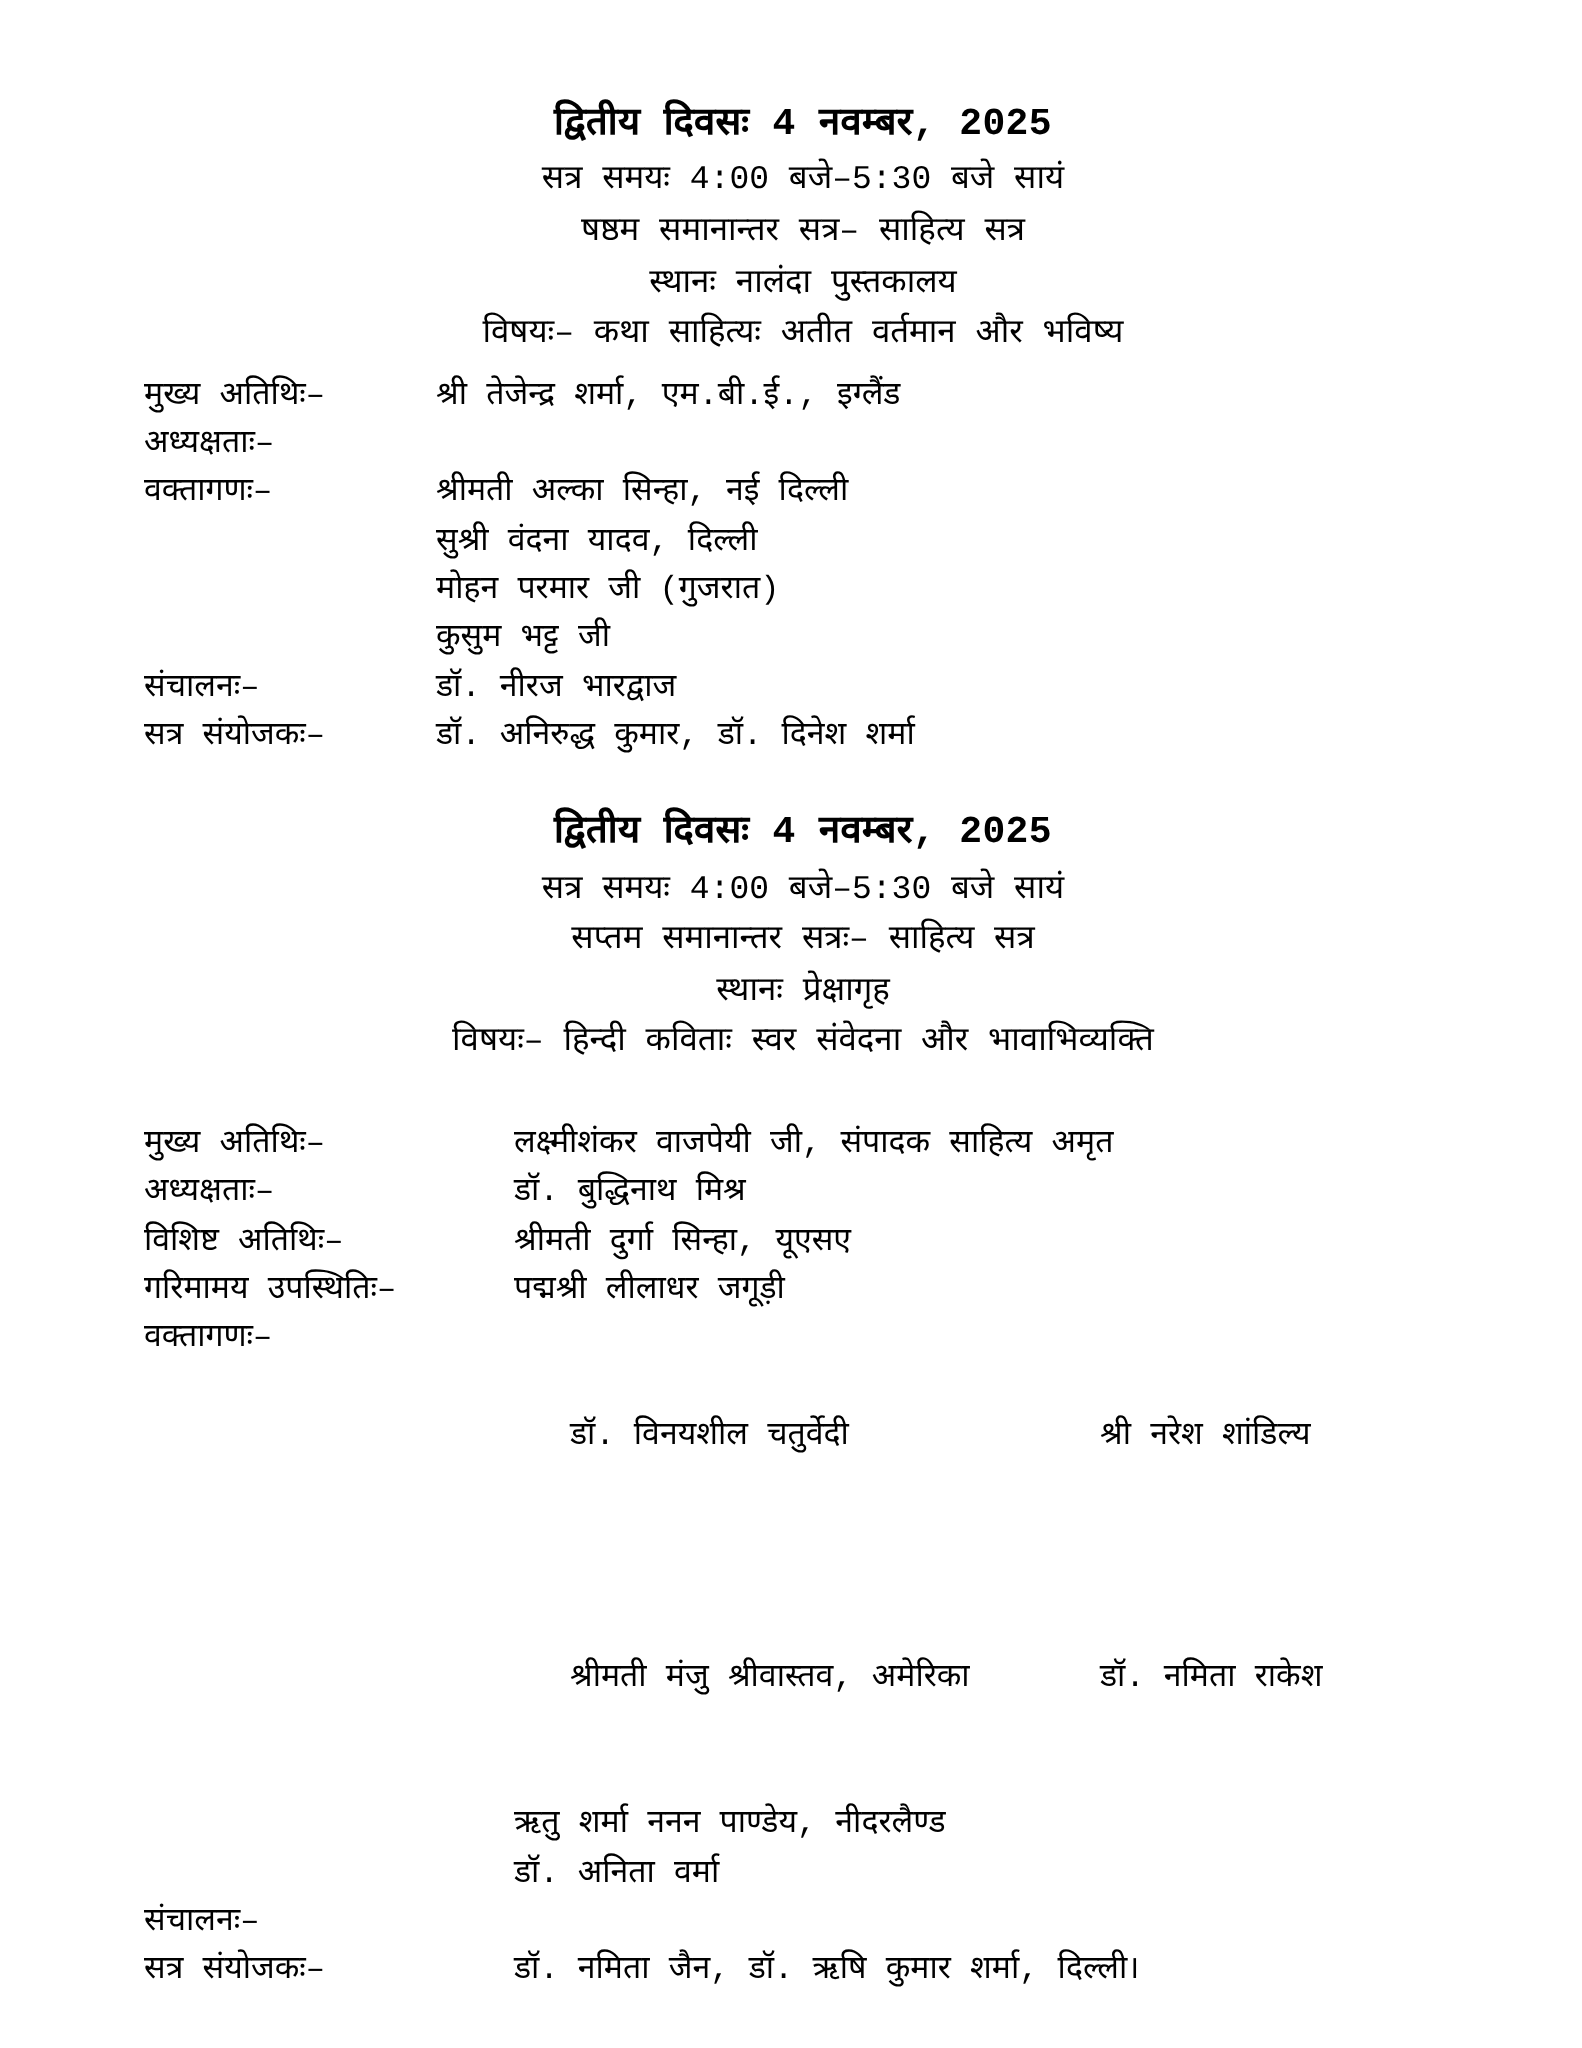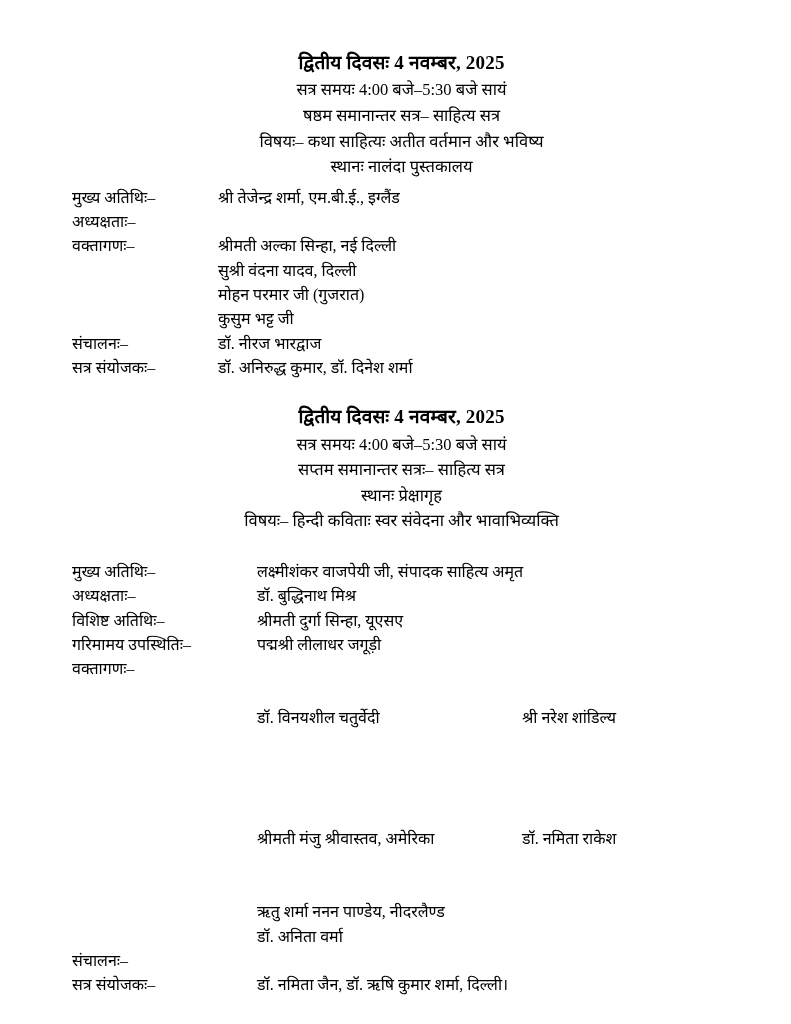--- a/index.html
+++ b/index.html
@@ -13,20 +13,21 @@
     font-family: "Liberation Serif", "DejaVu Serif", serif;
     color: #000000;
     overflow: hidden;
   }
   .page {
     position: relative;
     width: 791px;
     height: 1024px;
     box-sizing: border-box;
     padding: 48px 60px 20px 72px;
+    font-family: Liberation Mono, monospace;
   }
   .session {
     margin-bottom: 0;
   }
   .session-header {
     text-align: center;
   }
   .session-header .line {
     display: block;
     line-height: 1.55;
@@ -65,42 +66,43 @@
 
   
   .s2 { margin-top: 22px; }
   .s2 .rows { margin-top: 26px; }
   .s2 .rows .label { width: 185px; }
   .s2 .rows .value { padding-left: 0px; }
 
   .value-split {
     display: flex;
     width: 100%;
+    margin-left: 28px;
   }
   .value-split .v-main {
     flex: 0 0 265px;
     white-space: pre;
   }
   .value-split .v-extra {
     flex: 1 1 auto;
     white-space: pre;
   }
 </style>
 </head>
 <body>
 
 <div class="page">
 
   <section class="session s1">
     <div class="session-header">
       <span class="line title-line">द्वितीय दिवसः 4 नवम्बर, 2025</span>
       <span class="line sub-line">सत्र समयः 4:00 बजे–5:30 बजे सायं</span>
       <span class="line sub-line">षष्ठम समानान्तर सत्र– साहित्य सत्र</span>
+      <span class="line sub-line">स्थानः नालंदा पुस्तकालय</span>
       <span class="line sub-line">विषयः– कथा साहित्यः अतीत वर्तमान और भविष्य</span>
-      <span class="line sub-line">स्थानः नालंदा पुस्तकालय</span>
     </div>
     <div class="rows">
       <div class="row">
         <span class="label">मुख्य अतिथिः–</span>
         <span class="value">श्री तेजेन्द्र शर्मा, एम.बी.ई., इग्लैंड</span>
       </div>
       <div class="row">
         <span class="label">अध्यक्षताः–</span>
       </div>
       <div class="row">

